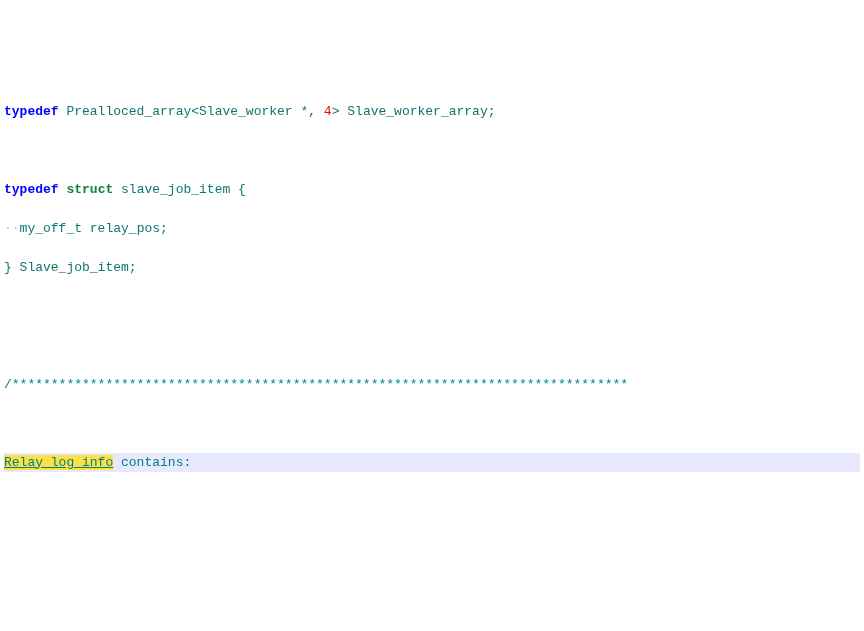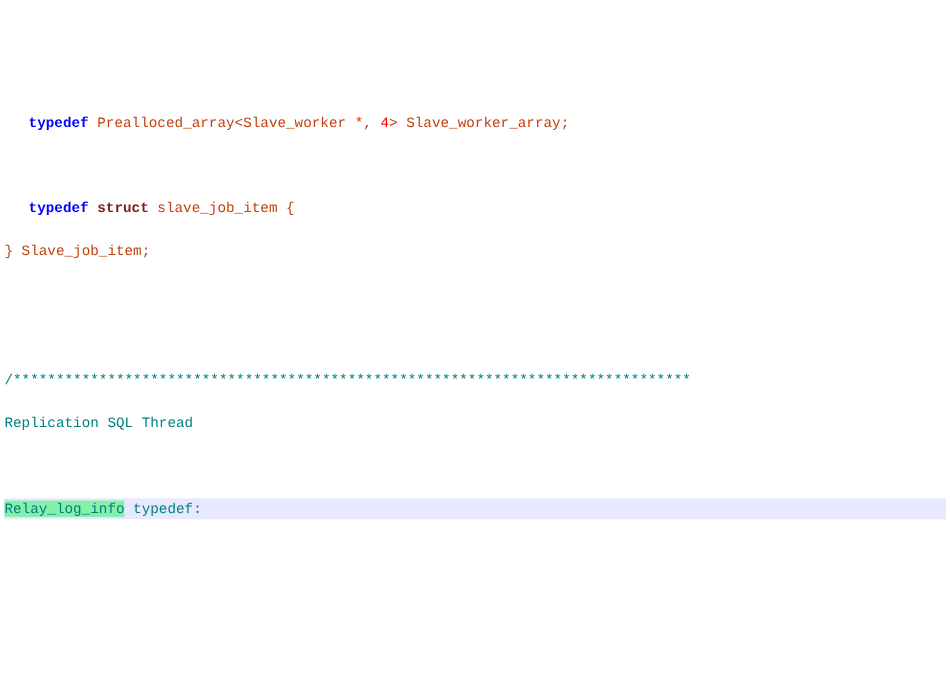--- a/index.html
+++ b/index.html
@@ -12,67 +12,67 @@
       font-size: 13px;
       line-height: 1.5;
       background: #ffffff;
       color: #000000;
       padding: 4px;
       white-space: pre;
     }
     .keyword {
       color: #0000ff;
       font-weight: bold;
-      margin-left: 22px;
     }
     .struct-keyword {
-      color: #7f1d1d;
+      color: #15803d;
       font-weight: bold;
     }
     .number {
       color: #ff0000;
     }
     .comment {
       color: #008080;
     }
     .highlighted-line {
       background: #e8e8ff;
       display: block;
     }
     .search-highlight {
-      background: #86efac;
+      background: #fde047;
+      text-decoration: underline;
     }
     .ws-dot {
       color: #c0c0c0;
     }
     .line {
       display: block;
       min-height: 1.5em;
     }
     .code-text {
-      color: #c2410c;
+      color: #0f766e;
       margin-top: 46px;
     }
   </style>
 </head>
 <body>
 
 
 
 <div>
 <span class="line"><span class="keyword">typedef</span><span class="code-text"> Prealloced_array&lt;Slave_worker *, </span><span class="number">4</span><span class="code-text">&gt; Slave_worker_array;</span></span>
 <span class="line"> </span>
 <span class="line"><span class="keyword">typedef</span> <span class="struct-keyword">struct</span><span class="code-text"> slave_job_item {</span></span>
+<span class="line"><span class="ws-dot">··</span><span class="code-text">my_off_t relay_pos;</span></span>
 <span class="line"><span class="code-text">} Slave_job_item;</span></span>
 <span class="line"> </span>
 <span class="line"> </span>
 <span class="line"><span class="comment">/*******************************************************************************</span></span>
-<span class="line"><span class="comment">Replication SQL Thread</span></span>
 <span class="line"> </span>
-<span class="line highlighted-line"><span class="search-highlight comment">Relay_log_info</span><span class="comment"> typedef:</span></span>
+<span class="line highlighted-line"><span class="search-highlight comment">Relay_log_info</span><span class="comment"> contains:</span></span>
 
 
 
 
 
 
 
 
 
 

